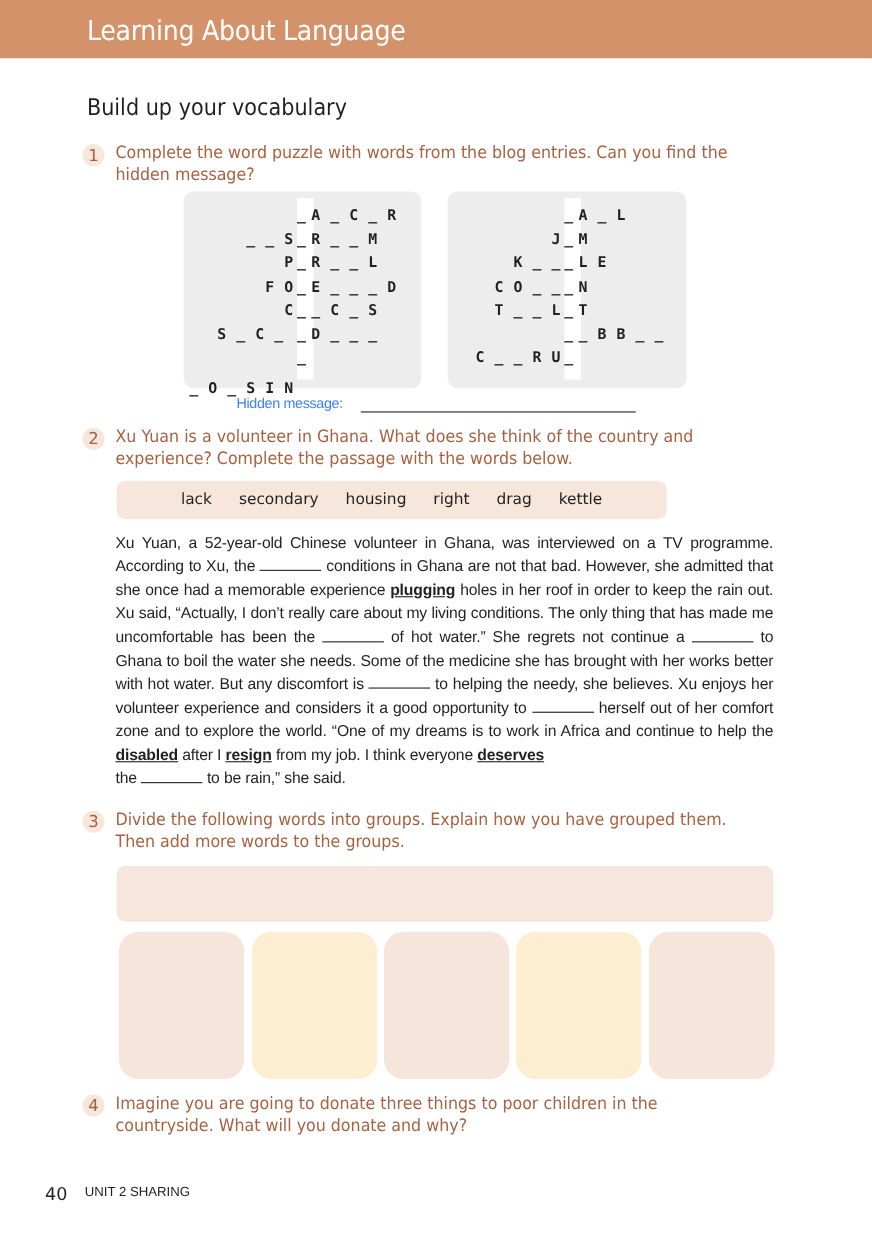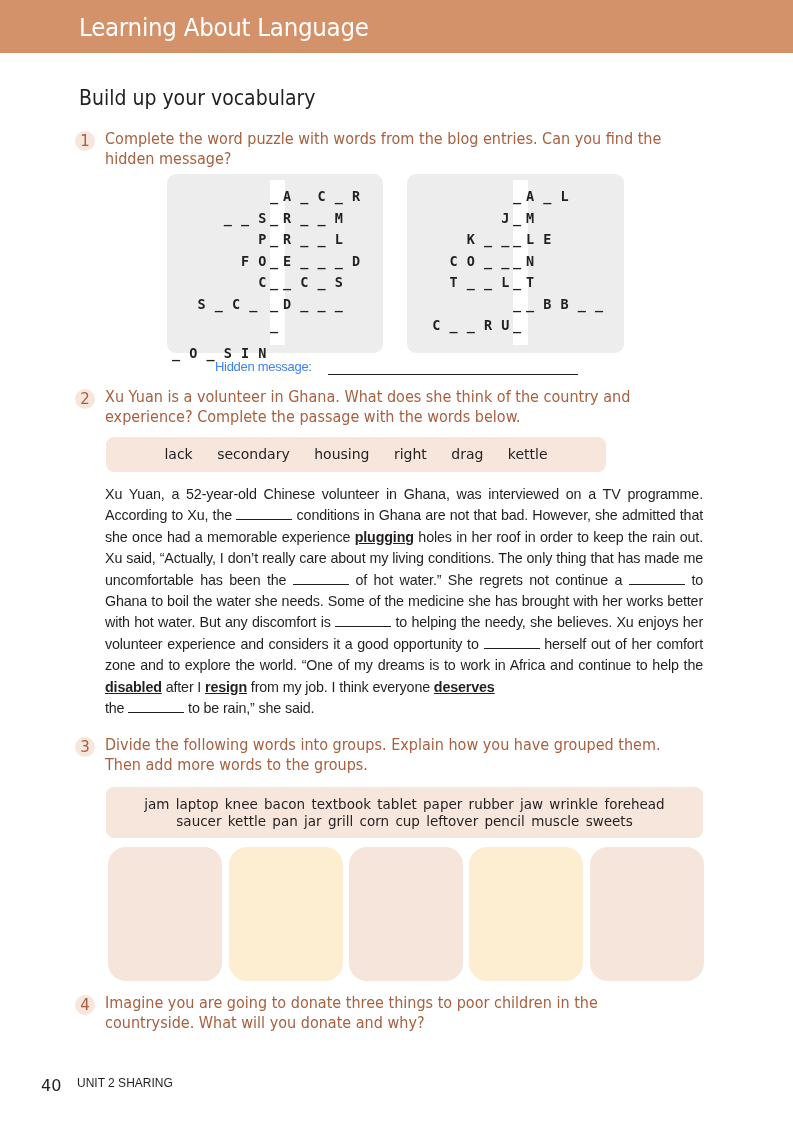--- a/index.html
+++ b/index.html
@@ -187,22 +187,20 @@
   <span>to be rain,” she said.</span>
 </div>
 
 <div class="q-num" style="left:75px; top:737px;">3</div>
 <div class="q-text" style="top:736px;">
   <div>Divide the following words into groups. Explain how you have grouped them.</div>
   <div>Then add more words to the groups.</div>
 </div>
 
 <div class="wb3">
-  <div class="wb3-line" style="top:9px;">jam laptop knee bacon textbook tablet paper rubber jaw wrinkle forehead</div>
-  <div class="wb3-line" style="top:26px;">saucer kettle pan jar grill corn cup leftover pencil muscle sweets</div>
 </div>
 
 <div class="group-box" style="left: 108px; background: rgb(245, 229, 218);"></div>
 <div class="group-box" style="left: 229px; background: rgb(253, 238, 209);"></div>
 <div class="group-box" style="left: 349px; background: rgb(245, 229, 218);"></div>
 <div class="group-box" style="left: 469px; background: rgb(253, 238, 209);"></div>
 <div class="group-box" style="left: 590px; background: rgb(245, 229, 218);"></div>
 
 <div class="q-num" style="left:75px; top:995px;">4</div>
 <div class="q-text" style="top:994px;">

